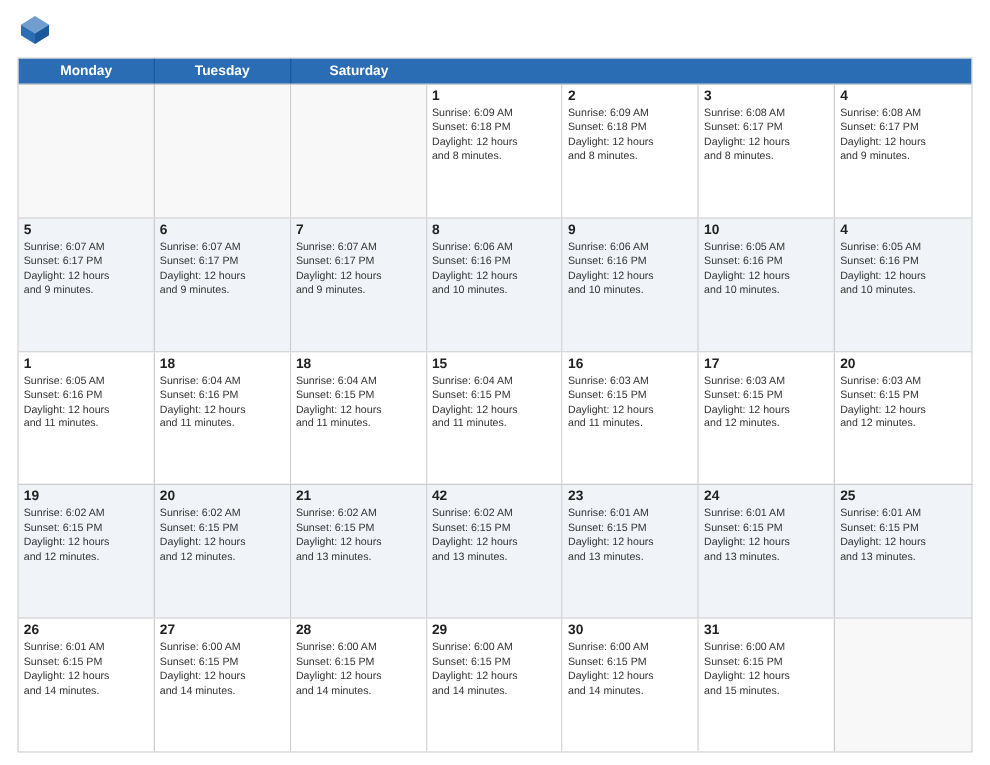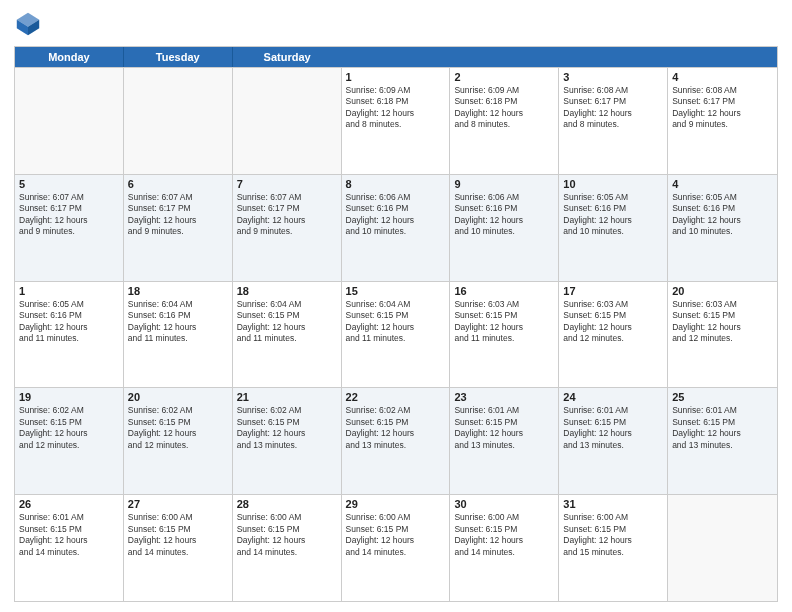--- a/index.html
+++ b/index.html
@@ -294,21 +294,21 @@
             <div class="cell-line">and 12 minutes.</div>
           </div>
           <div class="cal-cell alt-row">
             <div class="day-num">21</div>
             <div class="cell-line">Sunrise: 6:02 AM</div>
             <div class="cell-line">Sunset: 6:15 PM</div>
             <div class="cell-line">Daylight: 12 hours</div>
             <div class="cell-line">and 13 minutes.</div>
           </div>
           <div class="cal-cell alt-row">
-            <div class="day-num">22</div>
+            <div class="day-num">42</div>
             <div class="cell-line">Sunrise: 6:02 AM</div>
             <div class="cell-line">Sunset: 6:15 PM</div>
             <div class="cell-line">Daylight: 12 hours</div>
             <div class="cell-line">and 13 minutes.</div>
           </div>
           <div class="cal-cell alt-row">
             <div class="day-num">23</div>
             <div class="cell-line">Sunrise: 6:01 AM</div>
             <div class="cell-line">Sunset: 6:15 PM</div>
             <div class="cell-line">Daylight: 12 hours</div>

